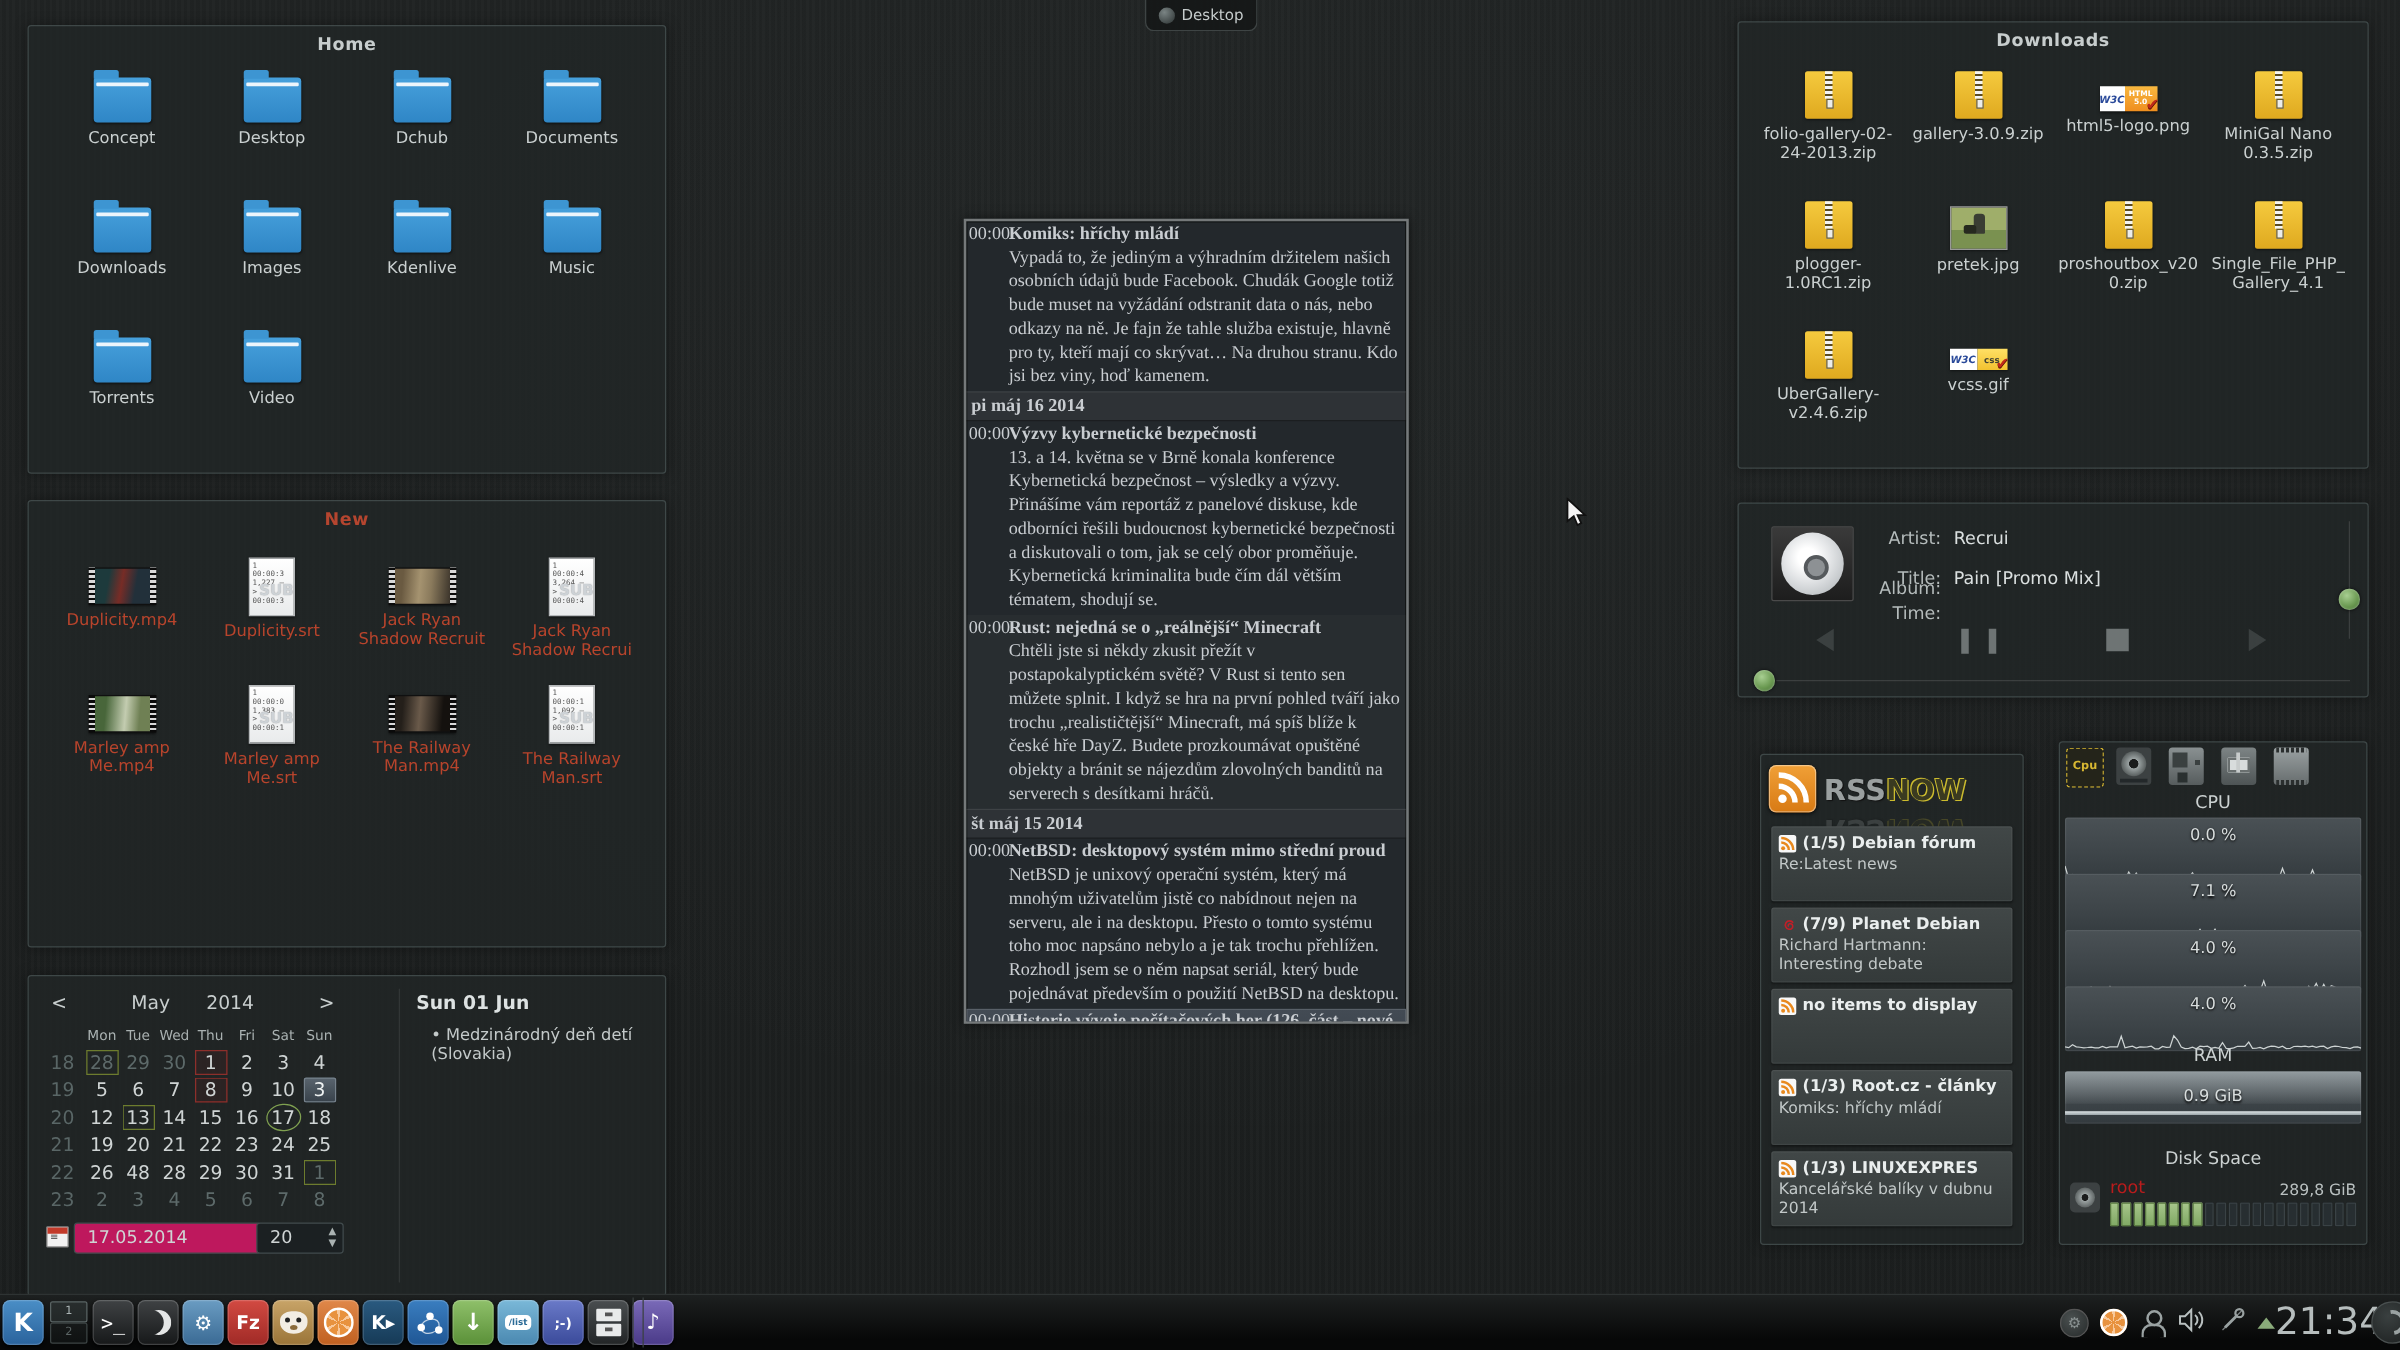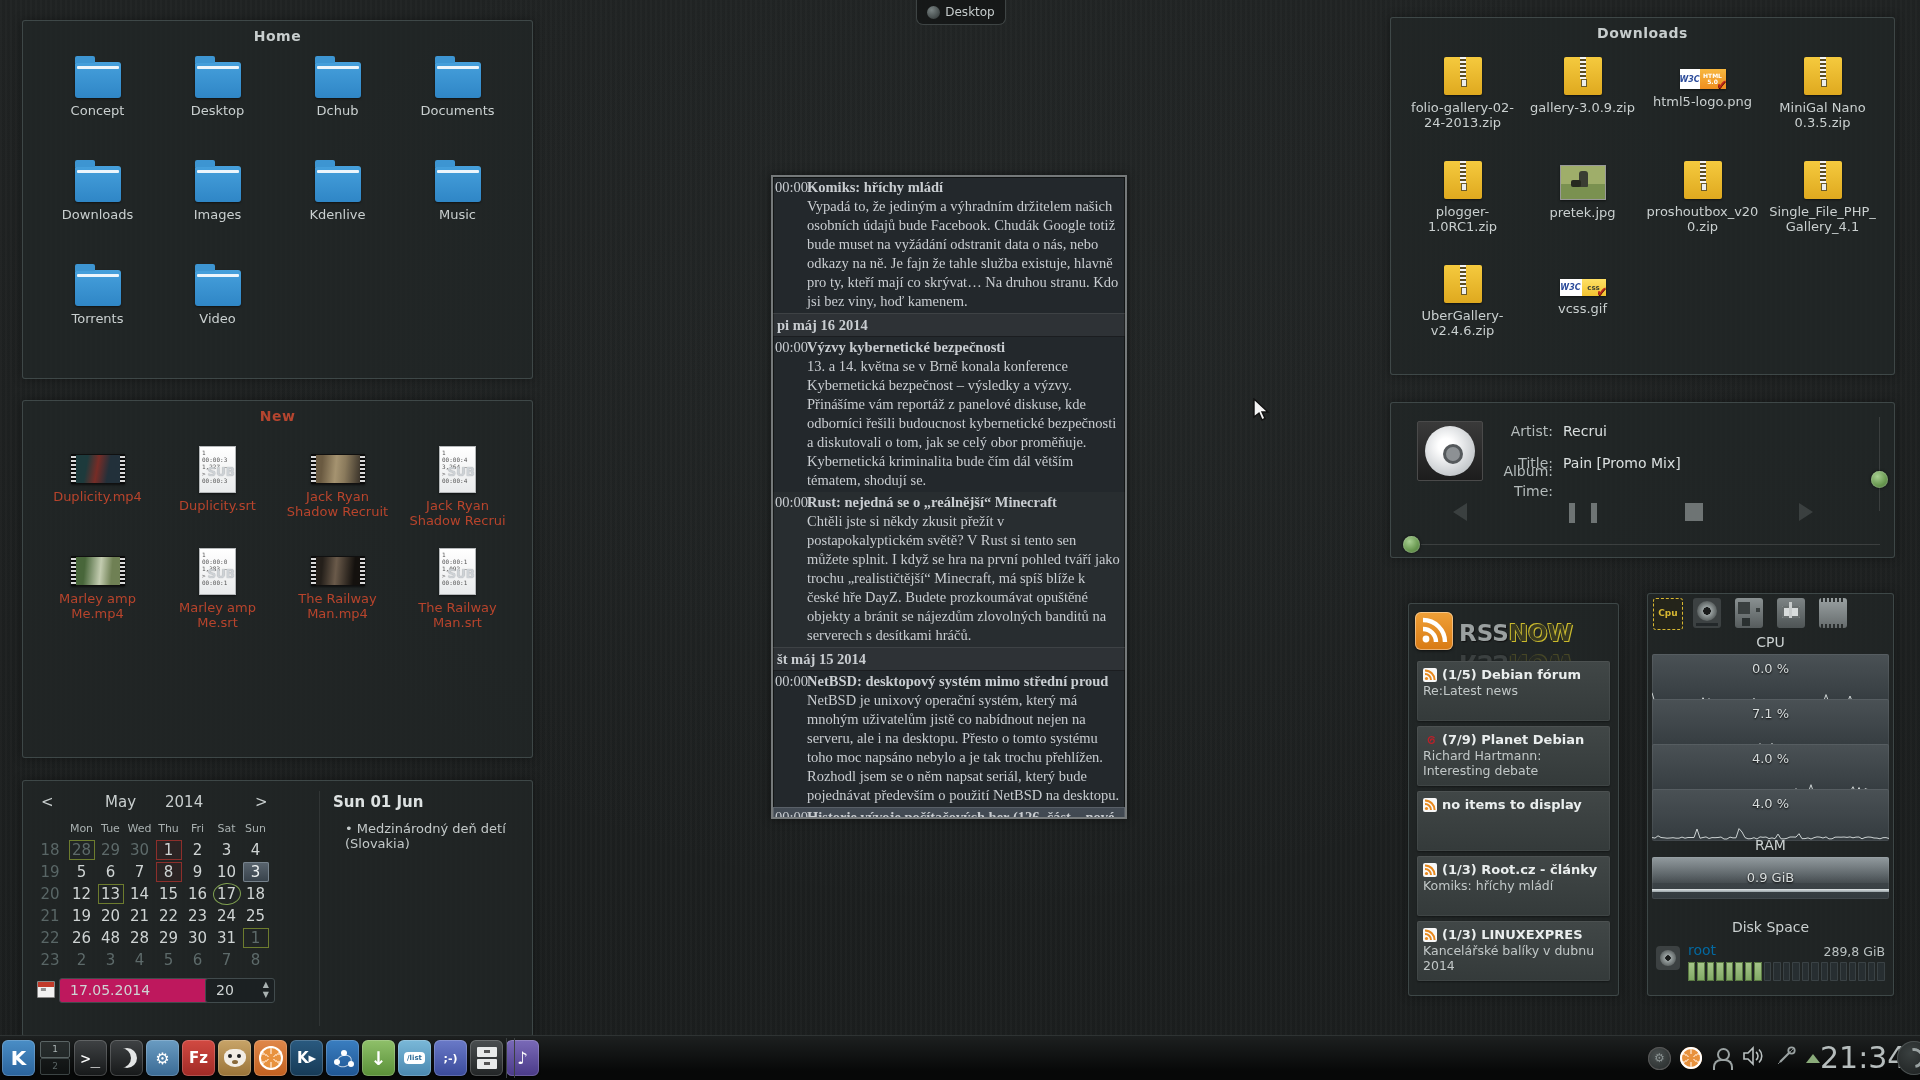--- a/index.html
+++ b/index.html
@@ -144,21 +144,21 @@
   .tab-ram::after{content:"";position:absolute;left:2px;right:2px;bottom:0;height:4px;background:repeating-linear-gradient(90deg,#2a2e2e 0 2px,transparent 2px 4px);}
   .sm-h{position:absolute;width:100%;text-align:center;font-size:14px;color:#ccd2d2;}
   .graph{position:absolute;left:4px;width:237px;height:52px;border-radius:2px;overflow:hidden;
     background:linear-gradient(#4a5155 0%,#3e4549 55%,#333a3e 100%);box-shadow:inset 0 0 0 1px rgba(255,255,255,0.07);}
   .graph .glab{position:absolute;width:100%;text-align:center;top:7px;font-size:13px;color:#d8dddd;text-shadow:0 1px 2px #000;}
   .graph svg{position:absolute;left:0;bottom:0;}
   #ram-fill{position:absolute;left:0;right:0;top:0;height:26px;background:linear-gradient(rgba(205,215,219,0.55),rgba(205,215,219,0.06));}
   #ram-line{position:absolute;left:0;right:0;bottom:7px;height:3px;background:linear-gradient(#dfe5e7,#9aa4a8);}
   #disk-ic{position:absolute;left:8px;top:352px;width:24px;height:24px;border-radius:4px;background:#3c4142;}
   #disk-ic::before{content:"";position:absolute;left:4px;top:4px;width:16px;height:16px;border-radius:50%;background:radial-gradient(circle,#1a1c1c 22%,#9aa2a2 26%,#5a6060 75%);}
-  #disk-name{position:absolute;left:40px;top:348px;font-size:14px;color:#0369a1;}
+  #disk-name{position:absolute;left:40px;top:348px;font-size:14px;color:#b91c1c;}
   #disk-val{position:absolute;right:8px;top:350px;font-size:12.5px;color:#b9c0c0;}
   #disk-bar{position:absolute;left:40px;top:368px;right:8px;height:19px;display:flex;gap:2px;}
   #disk-bar i{flex:1;border-radius:1px;background:#272e31;box-shadow:inset 0 0 0 1px #3a4245;}
   #disk-bar i.on{background:linear-gradient(#a8c68c,#7fa returned863);}
   #disk-bar i.on{background:linear-gradient(#a8c68c,#7fa863);box-shadow:inset 0 0 0 1px #5a7a42;}
   
   #taskbar{position:absolute;left:0;bottom:0;width:1920px;height:44px;background:linear-gradient(#1d2020,#070808 80%);border-top:1px solid #2e3333;}
   .tile{position:absolute;top:4px;width:33px;height:36px;border-radius:6px;box-shadow:inset 0 0 0 1px rgba(255,255,255,0.18),0 1px 2px rgba(0,0,0,0.7);
     display:flex;align-items:center;justify-content:center;color:#fff;cursor:pointer;}
   .t-kde{background:linear-gradient(#4a8ec6,#2a639c);font-weight:bold;font-size:20px;}

